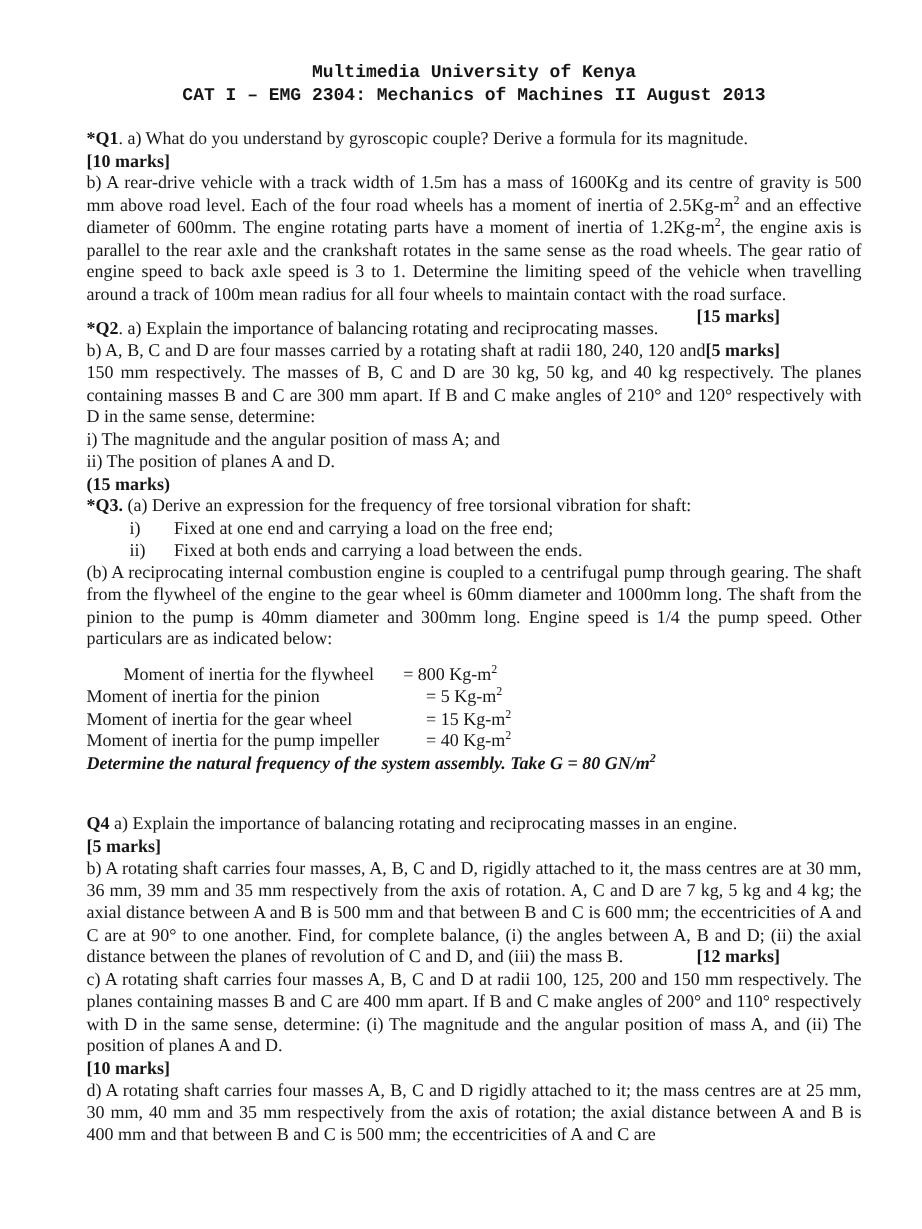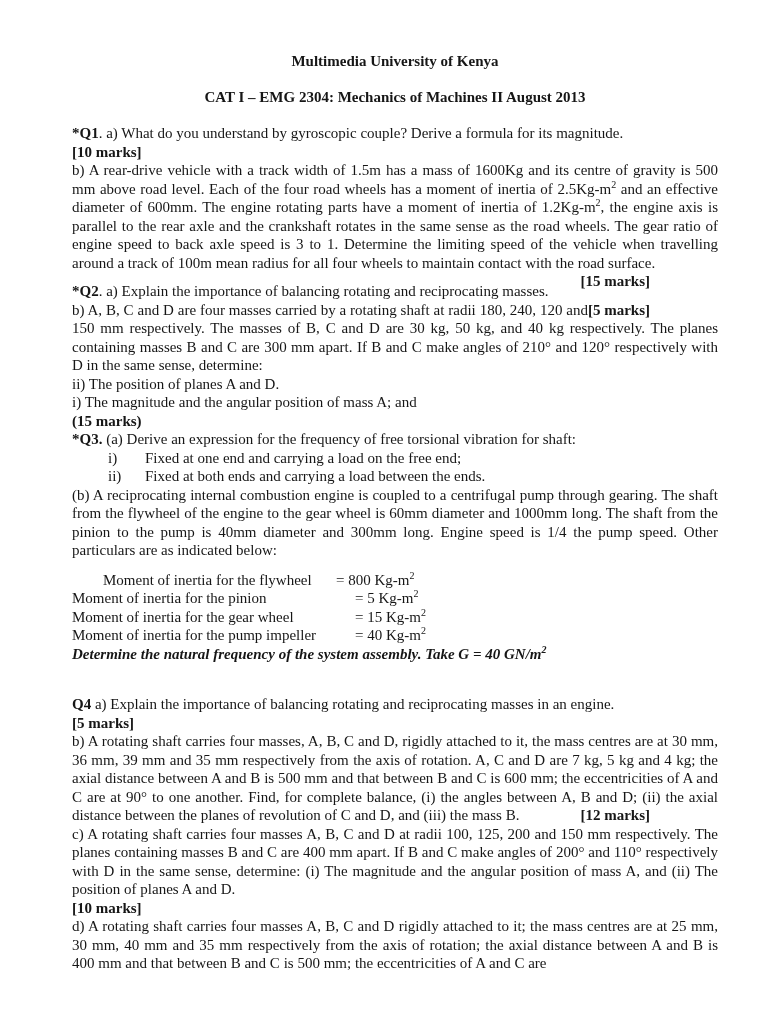--- a/index.html
+++ b/index.html
@@ -15,22 +15,23 @@
     background: #ffffff;
     font-family: "Liberation Serif", "DejaVu Serif", serif;
     font-size: 15px;
     line-height: 18.5px;
     color: #161616;
     overflow: hidden;
   }
   .center-bold {
     text-align: center;
     font-weight: bold;
+    font-family: Liberation Mono, monospace;
   }
-  .subtitle { margin-top: 17px; }
+  .subtitle { }
   .q1a { margin-top: 18px; }
   .para { text-align: justify; }
   .bold { font-weight: bold; }
   .marks-line {
     padding-right: 56px;
     font-weight: bold;
   }
   .marks-float {
     float: right;
     margin-right: 68px;
@@ -66,43 +67,43 @@
   <div class="q1a"><span class="bold">*Q1</span><span>. a) What do you understand by gyroscopic couple? Derive a formula for its magnitude.</span></div>
 
   <div class="marks-line">[10 marks]</div>
 
   <div class="para"><span>b) A rear-drive vehicle with a track width of 1.5m has a mass of 1600Kg and its centre of gravity is 500 mm above road level. Each of the four road wheels has a moment of inertia of 2.5Kg-m</span><sup>2</sup><span> and an effective diameter of 600mm. The engine rotating parts have a moment of inertia of 1.2Kg-m</span><sup>2</sup><span>, the engine axis is parallel to the rear axle and the crankshaft rotates in the same sense as the road wheels. The gear ratio of engine speed to back axle speed is 3 to 1. Determine the limiting speed of the vehicle when travelling around a track of 100m mean radius for all four wheels to maintain contact with the road surface.</span><span class="marks-float">[15 marks]</span></div>
 
   <div class="mt-10"><span class="bold">*Q2</span><span>. a) Explain the importance of balancing rotating and reciprocating masses.</span><span class="marks-float">[5 marks]</span></div>
 
   <div class="para">b) A, B, C and D are four masses carried by a rotating shaft at radii 180, 240, 120 and 150 mm respectively. The masses of B, C and D are 30 kg, 50 kg, and 40 kg respectively. The planes containing masses B and C are 300 mm apart. If B and C make angles of 210° and 120° respectively with D in the same sense, determine:</div>
 
+  <div>i) The magnitude and the angular position of mass A; and</div>
+
   <div>ii) The position of planes A and D.</div>
-
-  <div>i) The magnitude and the angular position of mass A; and</div>
 
   <div class="marks-line">(15 marks)</div>
 
   <div><span class="bold">*Q3.</span><span> (a) Derive an expression for the frequency of free torsional vibration for shaft:</span></div>
 
   <div class="sub-item"><span class="sub-marker">i)</span><span>Fixed at one end and carrying a load on the free end;</span></div>
 
   <div class="sub-item"><span class="sub-marker">ii)</span><span>Fixed at both ends and carrying a load between the ends.</span></div>
 
   <div class="para">(b) A reciprocating internal combustion engine is coupled to a centrifugal pump through gearing. The shaft from the flywheel of the engine to the gear wheel is 60mm diameter and 1000mm long. The shaft from the pinion to the pump is 40mm diameter and 300mm long. Engine speed is 1/4 the pump speed. Other particulars are as indicated below:</div>
 
   <div class="inertia-row first mt-11"><span class="inertia-label">Moment of inertia for the flywheel</span><span><span>= 800 Kg-m</span><sup>2</sup></span></div>
 
   <div class="inertia-row"><span class="inertia-label">Moment of inertia for the pinion</span><span><span>= 5 Kg-m</span><sup>2</sup></span></div>
 
   <div class="inertia-row"><span class="inertia-label">Moment of inertia for the gear wheel</span><span><span>= 15 Kg-m</span><sup>2</sup></span></div>
 
   <div class="inertia-row"><span class="inertia-label">Moment of inertia for the pump impeller</span><span><span>= 40 Kg-m</span><sup>2</sup></span></div>
 
-  <div class="determine-line"><span>Determine the natural frequency of the system assembly. Take G = 40 GN/m</span><sup>2</sup></div>
+  <div class="determine-line"><span>Determine the natural frequency of the system assembly. Take G = 80 GN/m</span><sup>2</sup></div>
 
   <div class="mt-18"><span class="bold">Q4</span><span> a) Explain the importance of balancing rotating and reciprocating masses in an engine.</span></div>
 
   <div class="marks-line">[5 marks]</div>
 
   <div class="para"><span>b) A rotating shaft carries four masses, A, B, C and D, rigidly attached to it, the mass centres are at 30 mm, 36 mm, 39 mm and 35 mm respectively from the axis of rotation. A, C and D are 7 kg, 5 kg and 4 kg; the axial distance between A and B is 500 mm and that between B and C is 600 mm; the eccentricities of A and C are at 90° to one another. Find, for complete balance, (i) the angles between A, B and D; (ii) the axial distance between the planes of revolution of C and D, and (iii) the mass B.</span><span class="marks-float">[12 marks]</span></div>
 
   <div class="para mt-12">c) A rotating shaft carries four masses A, B, C and D at radii 100, 125, 200 and 150 mm respectively. The planes containing masses B and C are 400 mm apart. If B and C make angles of 200° and 110° respectively with D in the same sense, determine: (i) The magnitude and the angular position of mass A, and (ii) The position of planes A and D.</div>
 
   <div class="marks-line">[10 marks]</div>

